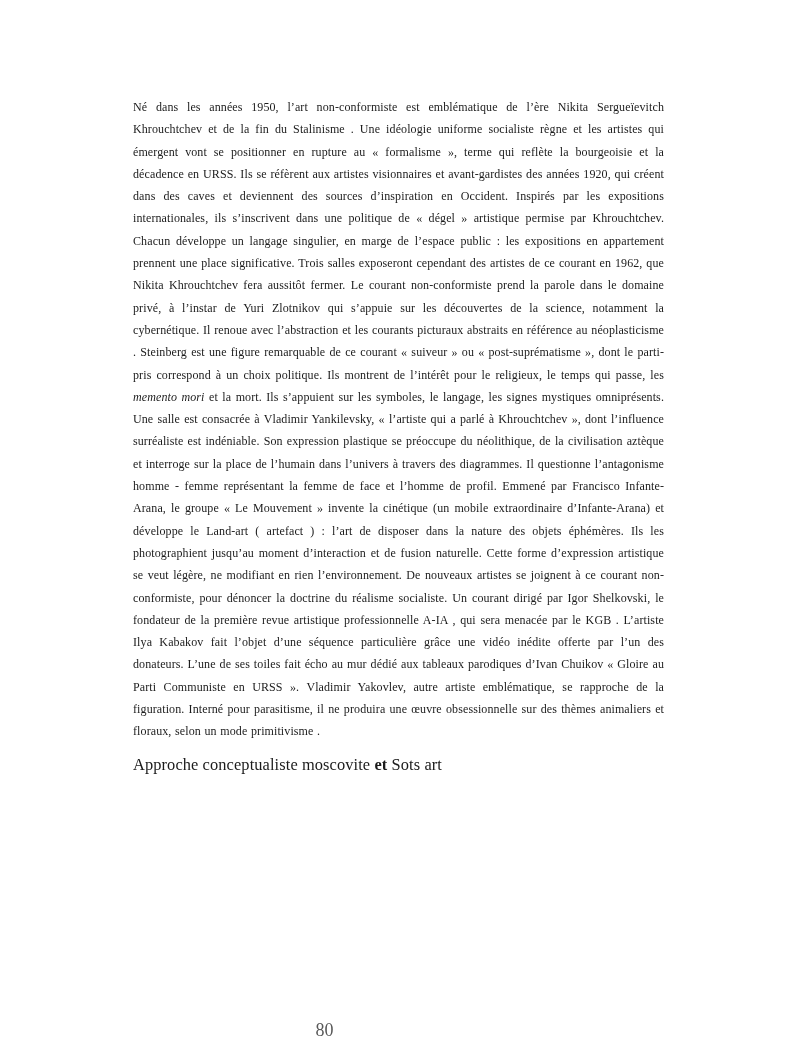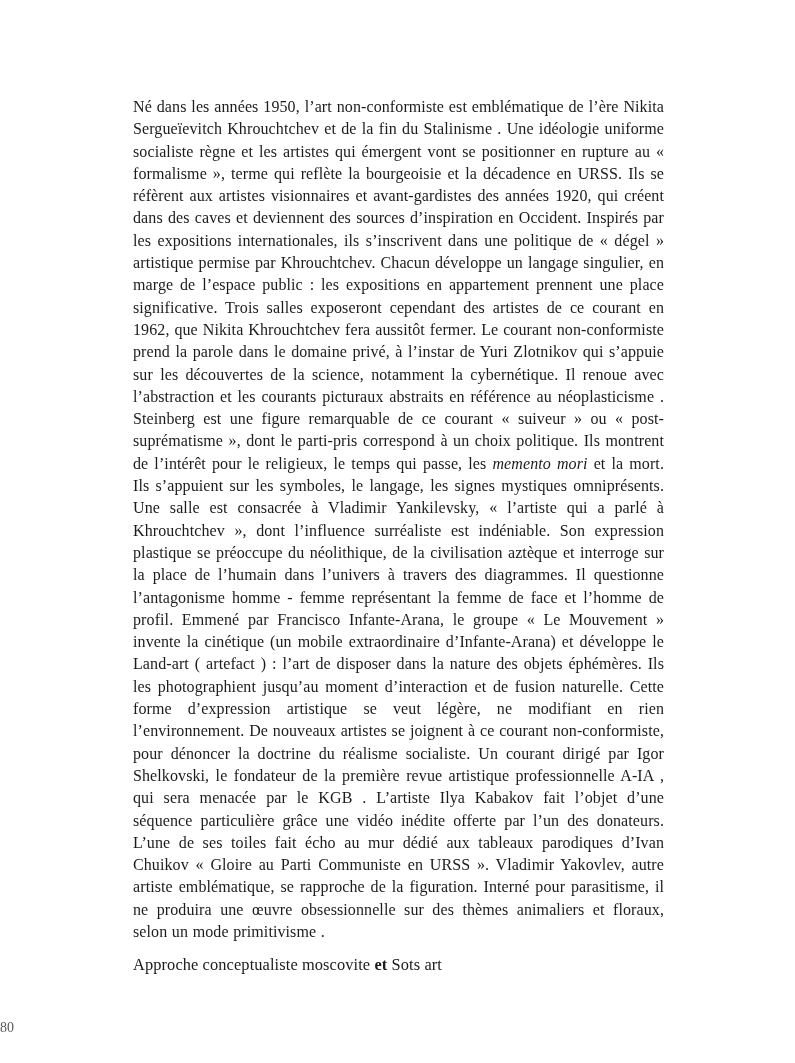--- a/index.html
+++ b/index.html
@@ -17,21 +17,21 @@
     overflow: hidden;
   }
   .content {
     position: absolute;
     left: 133px;
     top: 96px;
     width: 531px;
   }
   .body-text {
     margin: 0;
-    font-size: 16px;
+    font-size: 12px;
     line-height: 22.3px;
     text-align: justify;
     text-justify: inter-word;
     letter-spacing: 0.1px;
     word-spacing: 0.5px;
   }
   .body-text .italic {
     font-style: italic;
   }
   .subheading {
@@ -42,21 +42,22 @@
     letter-spacing: 0.1px;
   }
   .subheading .bold {
     font-weight: bold;
   }
   .page-number {
     position: absolute;
     left: 0;
     top: 1020px;
     width: 649px;
-    font-size: 14px;
+    text-align: center;
+    font-size: 18px;
     color: #595959;
   }
 </style>
 </head>
 <body>
 
 <div class="page">
   <div class="content">
     <p class="body-text"><span>Né dans les années 1950, l’art non-conformiste est emblématique de l’ère Nikita Sergueïevitch Khrouchtchev et de la fin du Stalinisme . Une idéologie uniforme socialiste règne et les artistes qui émergent vont se positionner en rupture au « formalisme », terme qui reflète la bourgeoisie et la décadence en URSS. Ils se réfèrent aux artistes visionnaires et avant-gardistes des années 1920, qui créent dans des caves et deviennent des sources d’inspiration en Occident. Inspirés par les expositions internationales, ils s’inscrivent dans une politique de « dégel » artistique permise par Khrouchtchev. Chacun développe un langage singulier, en marge de l’espace public : les expositions en appartement prennent une place significative. Trois salles exposeront cependant des artistes de ce courant en 1962, que Nikita Khrouchtchev fera aussitôt fermer. Le courant non-conformiste prend la parole dans le domaine privé, à l’instar de Yuri Zlotnikov qui s’appuie sur les découvertes de la science, notamment la cybernétique. Il renoue avec l’abstraction et les courants picturaux abstraits en référence au néoplasticisme . Steinberg est une figure remarquable de ce courant « suiveur » ou « post-suprématisme », dont le parti-pris correspond à un choix politique. Ils montrent de l’intérêt pour le religieux, le temps qui passe, les </span><span class="italic">memento mori</span><span> et la mort. Ils s’appuient sur les symboles, le langage, les signes mystiques omniprésents. Une salle est consacrée à Vladimir Yankilevsky, « l’artiste qui a parlé à Khrouchtchev », dont l’influence surréaliste est indéniable. Son expression plastique se préoccupe du néolithique, de la civilisation aztèque et interroge sur la place de l’humain dans l’univers à travers des diagrammes. Il questionne l’antagonisme homme - femme représentant la femme de face et l’homme de profil. Emmené par Francisco Infante-Arana, le groupe « Le Mouvement » invente la cinétique (un mobile extraordinaire d’Infante-Arana) et développe le Land-art ( artefact ) : l’art de disposer dans la nature des objets éphémères. Ils les photographient jusqu’au moment d’interaction et de fusion naturelle. Cette forme d’expression artistique se veut légère, ne modifiant en rien l’environnement. De nouveaux artistes se joignent à ce courant non-conformiste, pour dénoncer la doctrine du réalisme socialiste. Un courant dirigé par Igor Shelkovski, le fondateur de la première revue artistique professionnelle A-IA , qui sera menacée par le KGB . L’artiste Ilya Kabakov fait l’objet d’une séquence particulière grâce une vidéo inédite offerte par l’un des donateurs. L’une de ses toiles fait écho au mur dédié aux tableaux parodiques d’Ivan Chuikov « Gloire au Parti Communiste en URSS ». Vladimir Yakovlev, autre artiste emblématique, se rapproche de la figuration. Interné pour parasitisme, il ne produira une œuvre obsessionnelle sur des thèmes animaliers et floraux, selon un mode primitivisme .</span></p>
     <p class="subheading"><span>Approche conceptualiste moscovite </span><span class="bold">et</span><span> Sots art</span></p>

